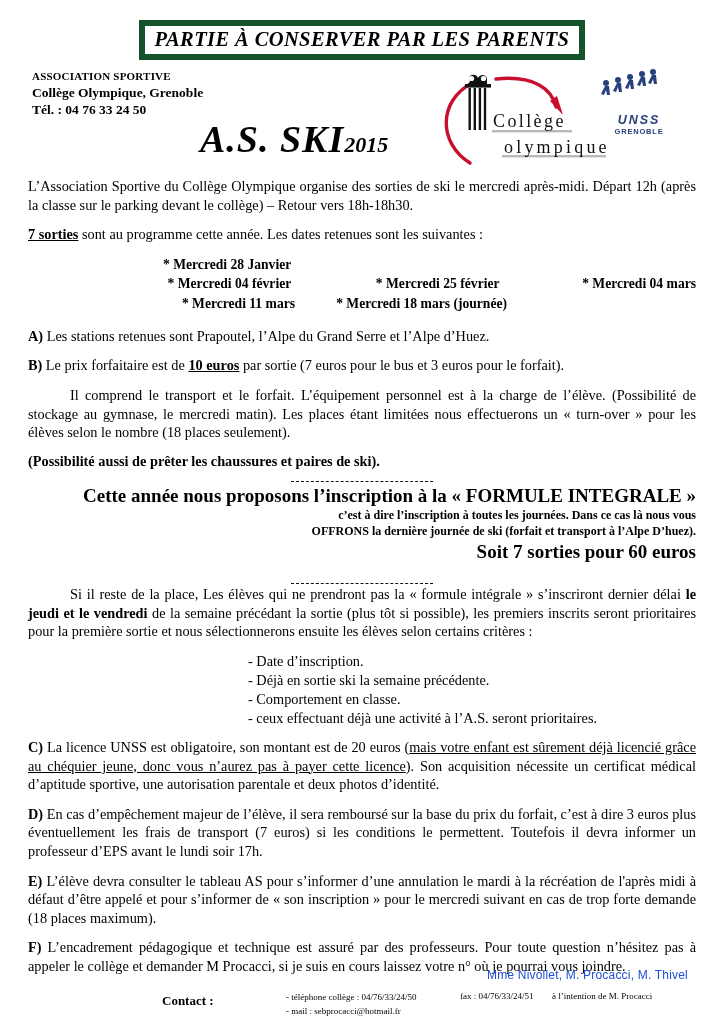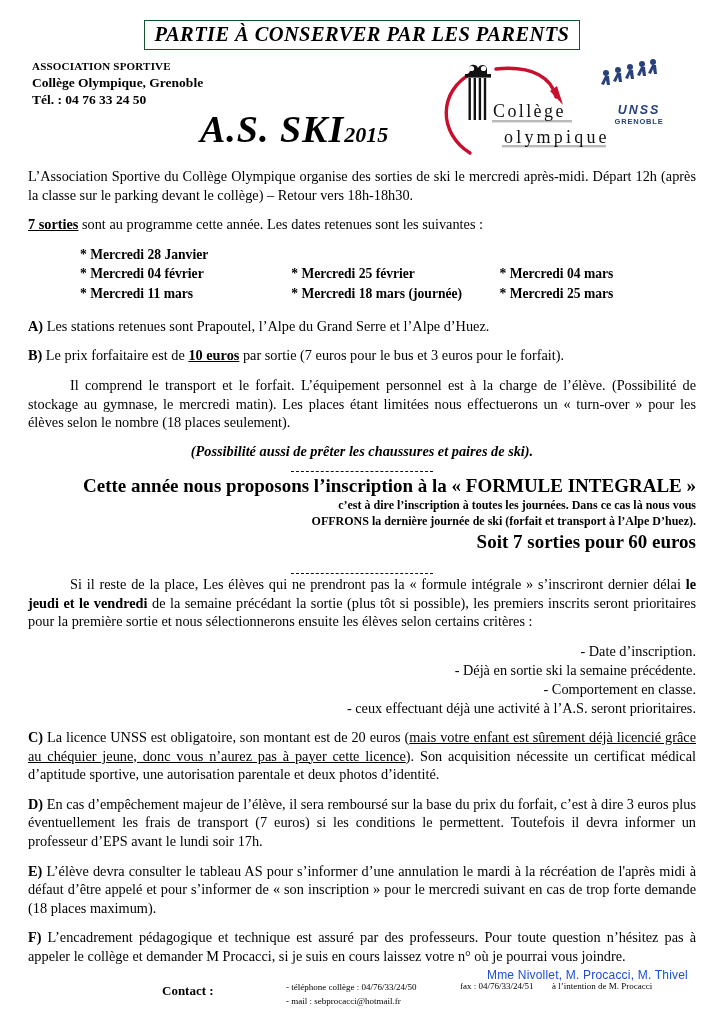--- a/index.html
+++ b/index.html
@@ -23,21 +23,21 @@
     padding: 0 28px;
   }
 
   
   .banner-wrap {
     text-align: center;
     padding-top: 20px;
   }
   .banner {
     display: inline-block;
-    border: 1px solid #14532d;
+    border: 6px solid #14532d;
     padding: 2px 10px 3px 10px;
     font-family: "Liberation Serif", serif;
     font-style: italic;
     font-weight: bold;
     font-size: 20.5px;
     letter-spacing: 0.4px;
     white-space: nowrap;
   }
 
   
@@ -134,20 +134,21 @@
   .indent { text-indent: 42px; }
 
   .u { text-decoration: underline; }
   .b { font-weight: bold; }
   .bu { font-weight: bold; text-decoration: underline; }
 
   
   .dates {
     margin: 0 0 13px 0;
     padding-left: 14px;
+    text-align: right;
   }
   .dates-row {
     display: flex;
     font-weight: bold;
     font-size: 13.6px;
     line-height: 1.45;
   }
   .dcell { width: 213px; }
   .dcell.c1 { width: 215px; padding-left: 38px; }
   .dcell.c2 { width: 212px; }
@@ -163,22 +164,21 @@
   .dashsep span {
     display: inline-block;
     width: 142px;
     border-top: 1.5px dashed #111;
     height: 0;
     vertical-align: middle;
   }
 
   
   .note-center {
-    text-align: center;
-    font-style: italic;
+    text-align: left;
     font-weight: bold;
     font-size: 14.3px;
     margin: 0 0 2px 0;
   }
 
   
   .formule {
     text-align: right;
     font-weight: bold;
     font-size: 19px;
@@ -188,21 +188,20 @@
   .formule .small {
     font-size: 12px;
   }
 
   
   .criteria {
     margin: 7px 0 10px 0;
     padding-left: 220px;
     font-size: 14.3px;
     line-height: 1.33;
-    text-align: right;
   }
 
   
   .contact {
     position: relative;
     margin-top: 16px;
     height: 42px;
     font-size: 9px;
   }
   .contact-label {
@@ -336,21 +335,20 @@
       <div class="dcell c3"></div>
     </div>
     <div class="dates-row">
       <div class="dcell c1">* Mercredi 04 février</div>
       <div class="dcell c2">* Mercredi 25 février</div>
       <div class="dcell c3">* Mercredi 04 mars</div>
     </div>
     <div class="dates-row">
       <div class="dcell c1">* Mercredi 11 mars</div>
       <div class="dcell c2">* Mercredi 18 mars (journée)</div>
-      <div class="dcell c3">* Mercredi 25 mars</div>
     </div>
   </div>
 
   <p class="para nojust"><span class="b">A)</span><span> Les stations retenues sont Prapoutel, l’Alpe du Grand Serre et l’Alpe d’Huez.</span></p>
 
   <p class="para nojust"><span class="b">B)</span><span> Le prix forfaitaire est de </span><span class="bu">10 euros</span><span> par sortie (7 euros pour le bus et 3 euros pour le forfait).</span></p>
 
   <p class="para indent">Il comprend le transport et le forfait. L’équipement personnel est à la charge de l’élève. (Possibilité de stockage au gymnase, le mercredi matin). Les places étant limitées nous effectuerons un « turn-over » pour les élèves selon le nombre (18 places seulement).</p>
 
   <div class="note-center">(Possibilité aussi de prêter les chaussures et paires de ski).</div>

